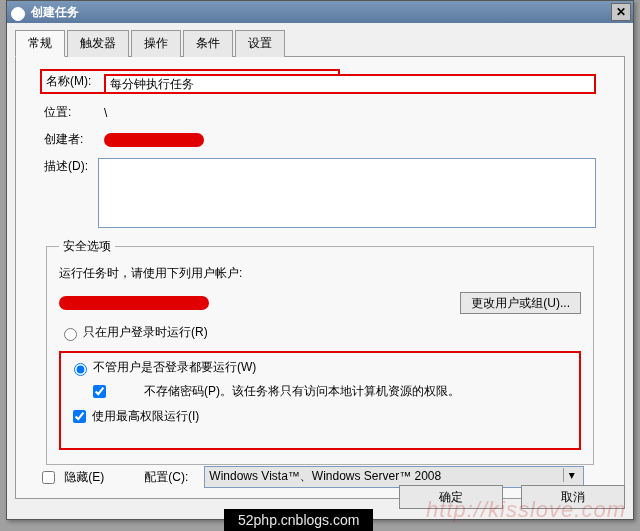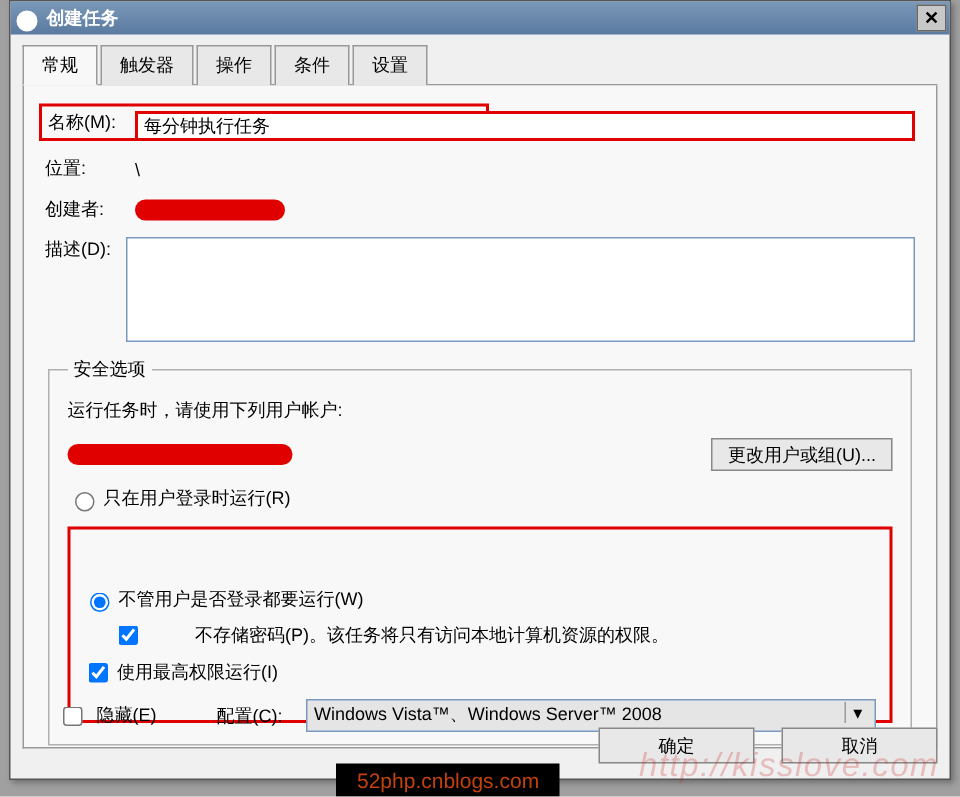--- a/index.html
+++ b/index.html
@@ -6,35 +6,35 @@
   body { margin: 0; background: #a0a0a0; width: 640px; height: 531px; overflow: hidden; position: relative; }
   .window { position: absolute; left: 6px; top: 0; width: 628px; height: 520px; background: #f0f0f0; border: 1px solid #555; box-shadow: 2px 2px 4px rgba(0,0,0,0.3); }
   .titlebar { height: 22px; background: linear-gradient(#7a98b8,#5a7aa0); color: #fff; display: flex; align-items: center; padding-left: 4px; justify-content: space-between; }
   .titlebar .ticon { width:14px; height:14px; border:1px solid #fff; border-radius:50%; margin-right:6px; display:inline-block; background:#fff; position:relative; }
   .titlebar .title { flex:1; display:flex; align-items:flex-end; font-weight:bold; }
   .titlebar .closebtn { width:20px; height:18px; background:#c8c8c8; color:#000; text-align:center; line-height:16px; border:1px solid #666; margin:1px 2px; font-family: Arial; font-weight:bold; }
   .client { padding: 6px 8px 8px 8px; }
   .tabs { display:flex; border-bottom:1px solid #999; }
   .tab { padding:4px 12px; border:1px solid #999; border-bottom:none; margin-right:2px; background:#e8e8e8; position:relative; top:1px; }
   .tab.active { background:#f8f8f8; border-bottom:1px solid #f8f8f8; }
-  .panel { border:1px solid #999; border-top:none; background:#f8f8f8; padding:12px 14px; height:442px; position:relative; }
+  .panel { border:1px solid #999; border-top:none; background:#f8f8f8; padding:12px 28px; height:442px; position:relative; }
   .row { display:flex; align-items:center; margin-bottom:10px; }
   .lbl { width:60px; }
   .txt { flex:1; height:20px; border:1px solid #7a9ac0; background:#fff; padding:1px 4px; }
   .textarea { width:100%; height:70px; border:1px solid #7a9ac0; background:#fff; resize:none; padding:4px; }
   fieldset { border:1px solid #b0b0b0; padding:10px 12px 14px 12px; margin-top:8px; position:relative; }
   legend { padding:0 4px; }
   .btn { height:22px; padding:0 10px; border:1px solid #888; background:#e8e8e8; }
   .radio, .check { margin-right:6px; vertical-align:middle; }
   .redbox { border:2px solid #e00000; }
   .scribble { display:inline-block; background:#e00000; border-radius:8px; }
   .sel { flex:1; height:22px; border:1px solid #7a9ac0; background:#e5e5e5; padding:1px 4px; display:flex; align-items:flex-start; justify-content:space-between; }
   .sel .arrow { width:16px; text-align:center; border-left:1px solid #999; }
   .watermark { position:absolute; right:14px; bottom:8px; color:rgba(200,30,30,0.25); font-size:22px; font-style:italic; pointer-events:none; letter-spacing:1px;text-align:right; }
-  .footer-blackbar { position:absolute; left:224px; bottom:0; background:#000; color:#c2410c; padding:3px 14px; font-size:14px; }
+  .footer-blackbar { position:absolute; left:224px; bottom:0; background:#000; color:#e5e5e5; padding:3px 14px; font-size:14px; }
   .bottombar { position:absolute; left:8px; right:8px; bottom:6px; height:32px; display:flex; align-items:center; justify-content:flex-end; gap:18px; }
   .bottombar .btn { width:104px; height:24px; }
   .hidden-row { position:absolute; left:22px; bottom:10px; display:flex; align-items:center; gap:40px; }
 </style>
 </head>
 <body>
 
 <div class="window">
   <div class="titlebar">
     <span class="title">
@@ -89,21 +89,21 @@
           <span class="scribble" style="width:150px; height:14px;"></span>
           <button class="btn">更改用户或组(U)...</button>
         </div>
 
         <div class="row">
           <input type="radio" class="radio" name="runwhen" style="">
           <span>只在用户登录时运行(R)</span>
         </div>
 
         <div class="redbox" style="padding:6px 8px;">
-          <div class="row" style="margin-bottom:6px;margin-top:32px;">
+          <div class="row" style="margin-bottom:6px;">
             <input type="radio" class="radio" name="runwhen" checked="" style="">
             <span>不管用户是否登录都要运行(W)</span>
           </div>
           <div class="row" style="margin-left:20px; margin-bottom:6px;gap:32px;">
             <input type="checkbox" class="check" checked="" style="">
             <span>不存储密码(P)。该任务将只有访问本地计算机资源的权限。</span>
           </div>
           <div class="row" style="margin-bottom:16px;">
             <input type="checkbox" class="check" checked="" style="">
             <span>使用最高权限运行(I)</span>

